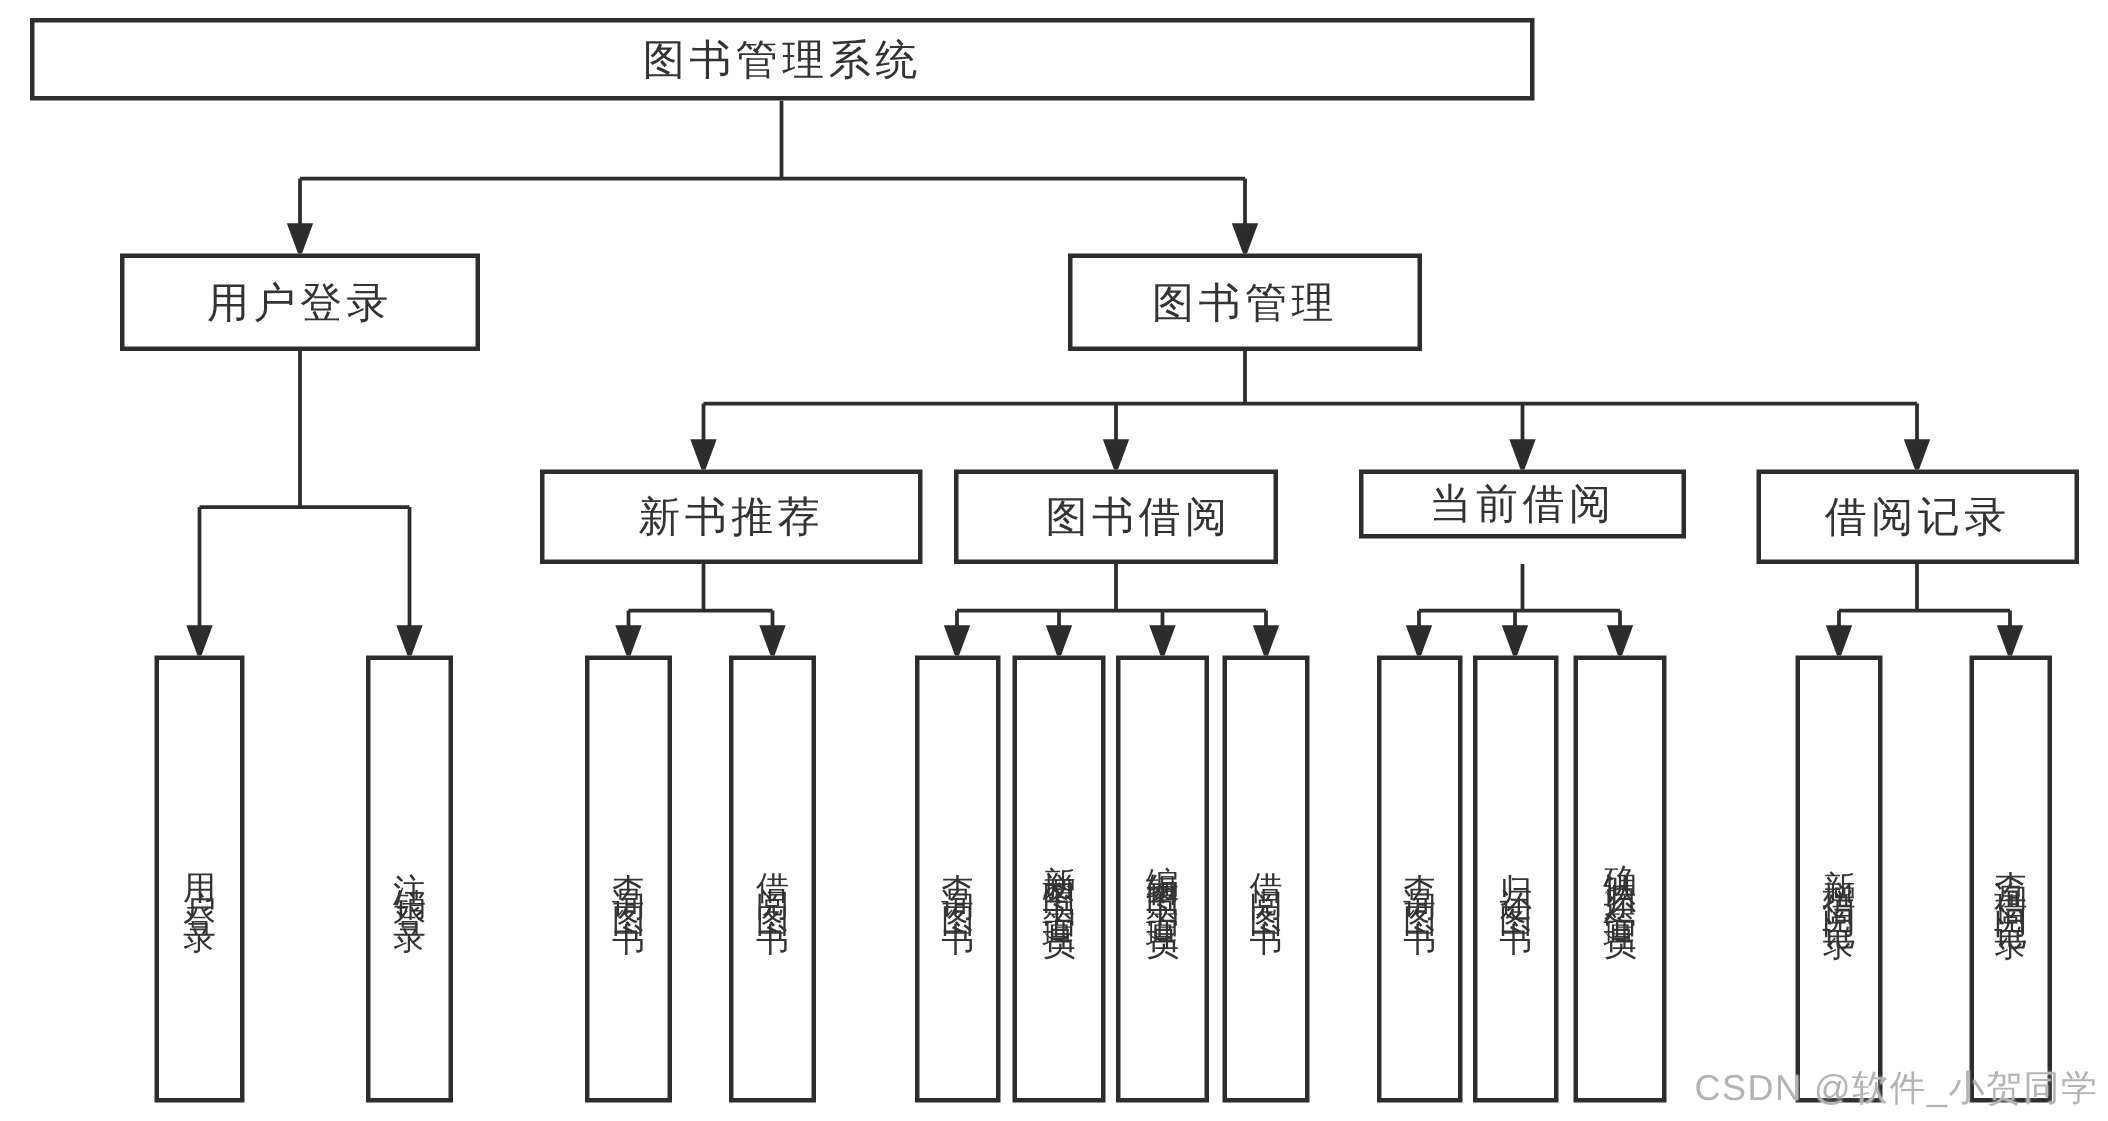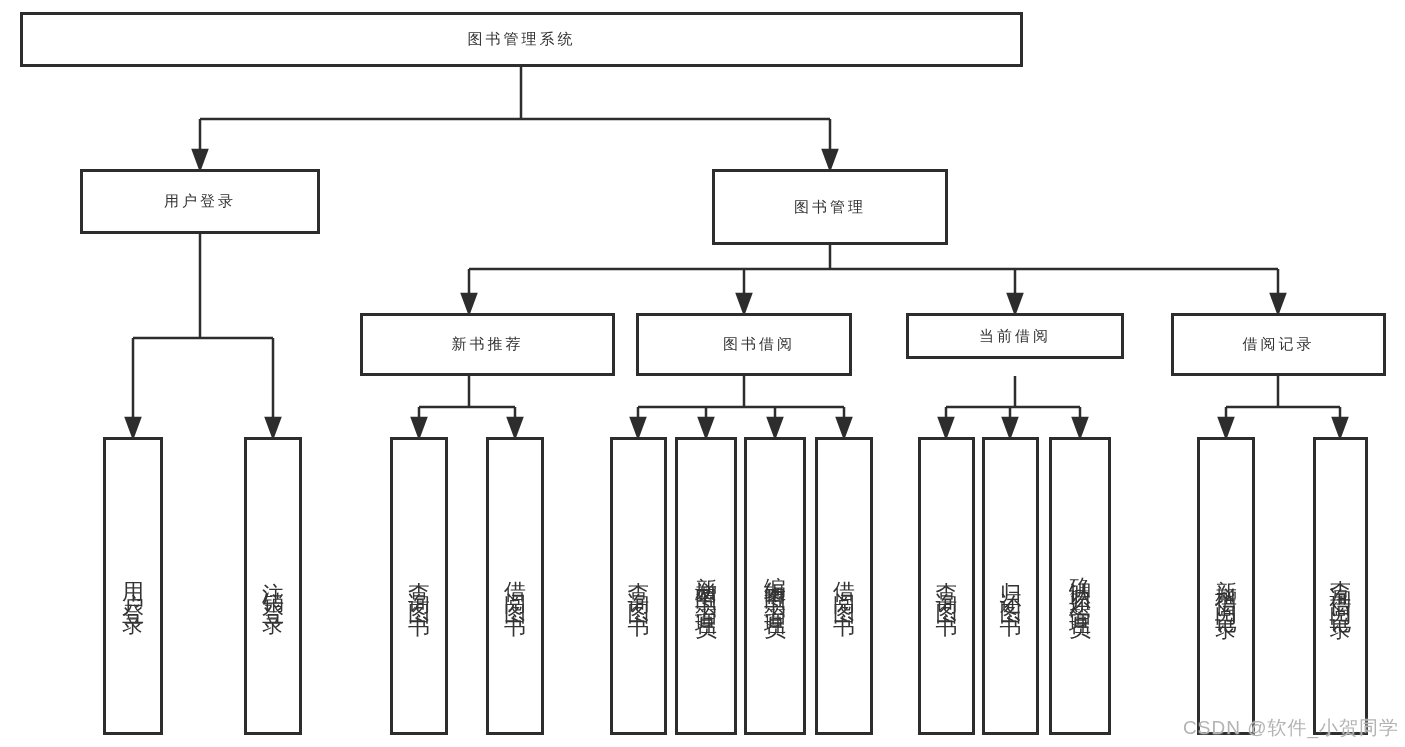--- a/index.html
+++ b/index.html
@@ -10,21 +10,21 @@
     font-family:"Liberation Sans","DejaVu Sans",sans-serif;
     overflow:hidden;
   }
   .wires{position:absolute;left:0;top:0;pointer-events:none;}
   .node{
     position:absolute;
     box-sizing:border-box;
     border:3px solid #2d2d2d;
     background:#ffffff;
     display:flex;align-items:center;justify-content:center;
-    font-size:15px;color:#333333;letter-spacing:3px;
+    font-size:28px;color:#333333;letter-spacing:3px;
     white-space:nowrap;
   }
   .leaf{
     position:absolute;
     top:437px;height:298px;
     box-sizing:border-box;
     border:3px solid #2d2d2d;
     background:#ffffff;
     display:flex;align-items:center;justify-content:center;
   }
@@ -34,21 +34,21 @@
     font-size:22px;line-height:1;
     color:#333333;
     letter-spacing:11px;
     white-space:nowrap;
   }
   .leaf.ls6 span{letter-spacing:8px;}
   .leaf.ls9 span{letter-spacing:6px;}
   .watermark{
     position:absolute;
     right:6px;bottom:6px;
-    font-size:19px;
+    font-size:24px;
     color:#b3b3b3;
     letter-spacing:1px;
     z-index:5;
     text-shadow:0 0 2px #ffffff;
   }
 </style>
 </head>
 <body>
 
 <div id="canvas">
@@ -101,21 +101,21 @@
         <path fill="none" d="M1278 376 V407 M1226 407 H1340 M1226 407 V420 M1340 407 V420"></path>
         <polygon points="1219,418 1233,418 1226,437"></polygon>
         <polygon points="1333,418 1347,418 1340,437"></polygon>
       </g>
     </g>
   </svg>
 
   <div class="node" style="left:20px;top:12px;width:1003px;height:55px;">图书管理系统</div>
 
   <div class="node" style="left:80px;top:169px;width:240px;height:65px;">用户登录</div>
-  <div class="node" style="left:712px;top:169px;width:236px;height:76px;text-align:right;">图书管理</div>
+  <div class="node" style="left:712px;top:169px;width:236px;height:65px;text-align:right;">图书管理</div>
 
   <div class="node" style="left:360px;top:313px;width:255px;height:63px;">新书推荐</div>
   <div class="node" style="left:636px;top:313px;width:216px;height:63px;padding-left:30px;">图书借阅</div>
   <div class="node" style="left:906px;top:313px;width:218px;height:46px;">当前借阅</div>
   <div class="node" style="left:1171px;top:313px;width:215px;height:63px;">借阅记录</div>
 
   <div class="leaf" style="left:103px;width:60px;">
     <span>用户登录</span>
   </div>
   <div class="leaf" style="left:244px;width:58px;">

